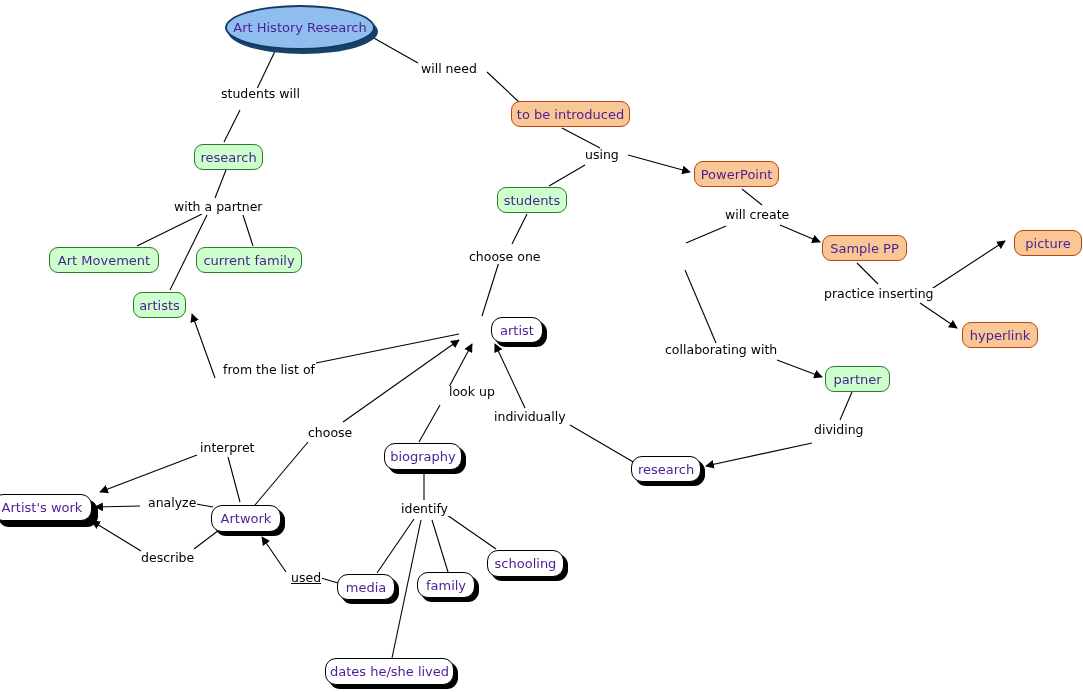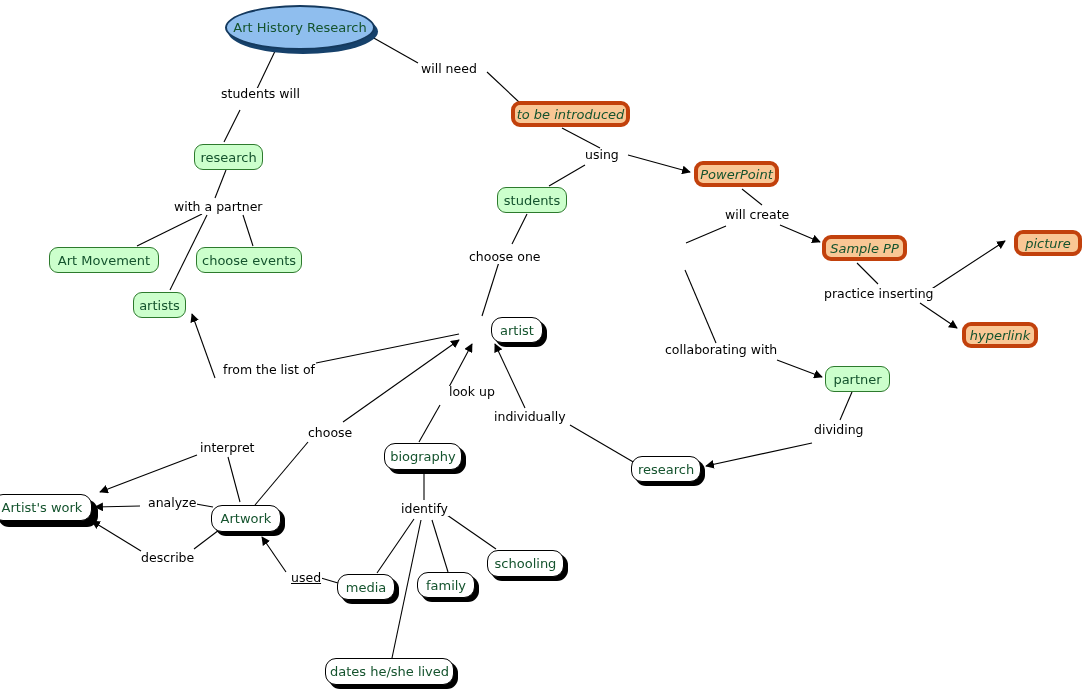--- a/index.html
+++ b/index.html
@@ -24,34 +24,33 @@
     width: 1083px;
     height: 692px;
   }
   .node {
     position: absolute;
     box-sizing: border-box;
     display: flex;
     align-items: center;
     justify-content: center;
     font-size: 13px;
-    color: #14532d;
+    color: #4c1d95;
     white-space: nowrap;
     line-height: 1;
   }
   .node.green {
     background: #ccffcc;
     border: 1px solid #2d7a2d;
     border-radius: 9px;
   }
   .node.orange {
     background: #f9c795;
-    border: 4px solid #c2410c;
+    border: 1px solid #c2410c;
     border-radius: 9px;
-    font-style: italic;
   }
   .node.white {
     background: #ffffff;
     border: 1.6px solid #000000;
     border-radius: 11px;
     box-shadow: 4px 4px 0 0 #000000;
   }
   .node.white.bigshadow {
     box-shadow: 6px 6px 0 0 #000000;
   }
@@ -172,21 +171,21 @@
 
   <div class="node green" style="left:194px; top:144px; width:69px; height:26px;">
     <span>research</span>
   </div>
 
   <div class="node green" style="left:49px; top:247px; width:110px; height:26px;">
     <span>Art Movement</span>
   </div>
 
   <div class="node green" style="left:196px; top:247px; width:106px; height:26px;">
-    <span>choose events</span>
+    <span>current family</span>
   </div>
 
   <div class="node green" style="left:133px; top:292px; width:53px; height:26px;">
     <span>artists</span>
   </div>
 
   <div class="node orange" style="left:511px; top:101px; width:119px; height:26px;">
     <span>to be introduced</span>
   </div>
 

